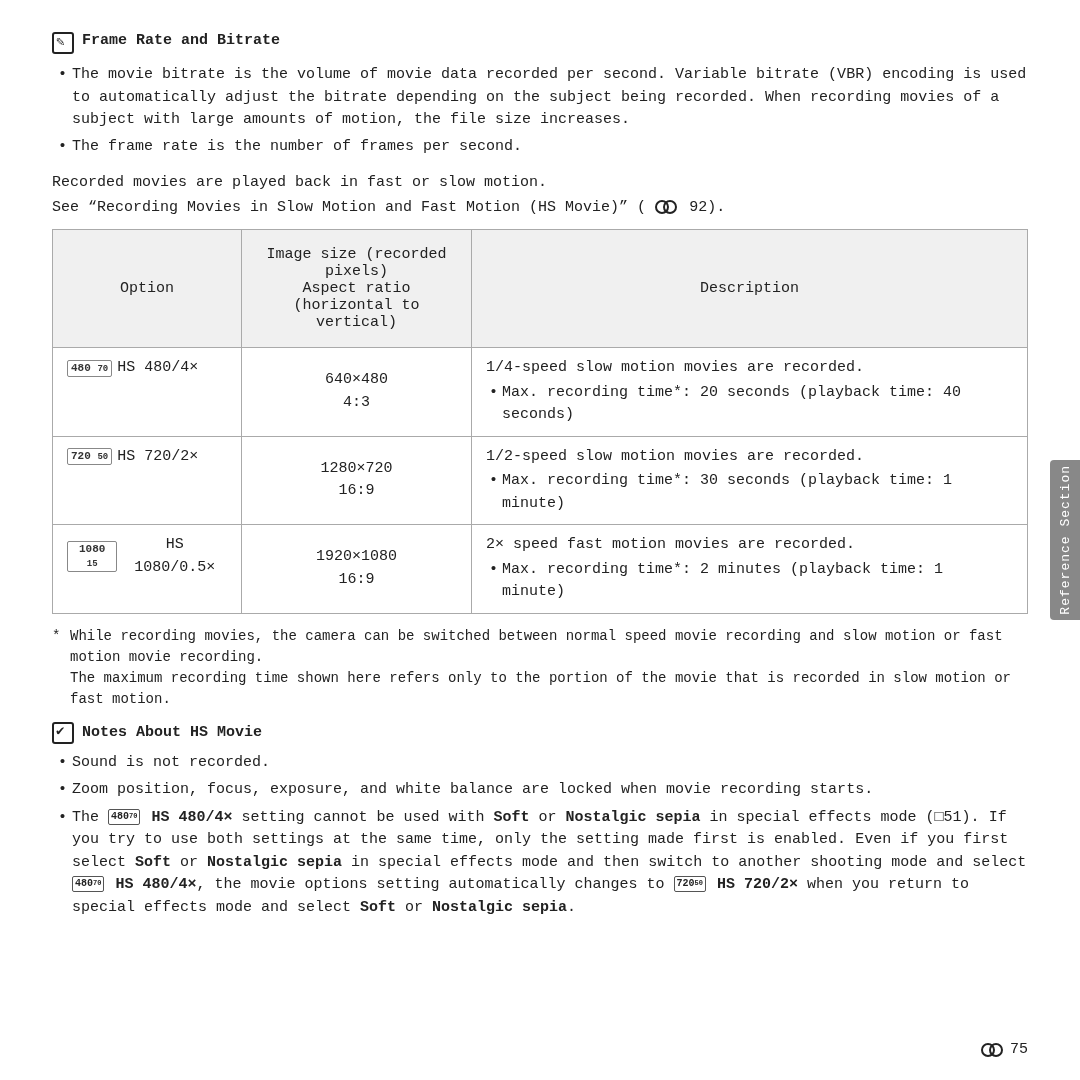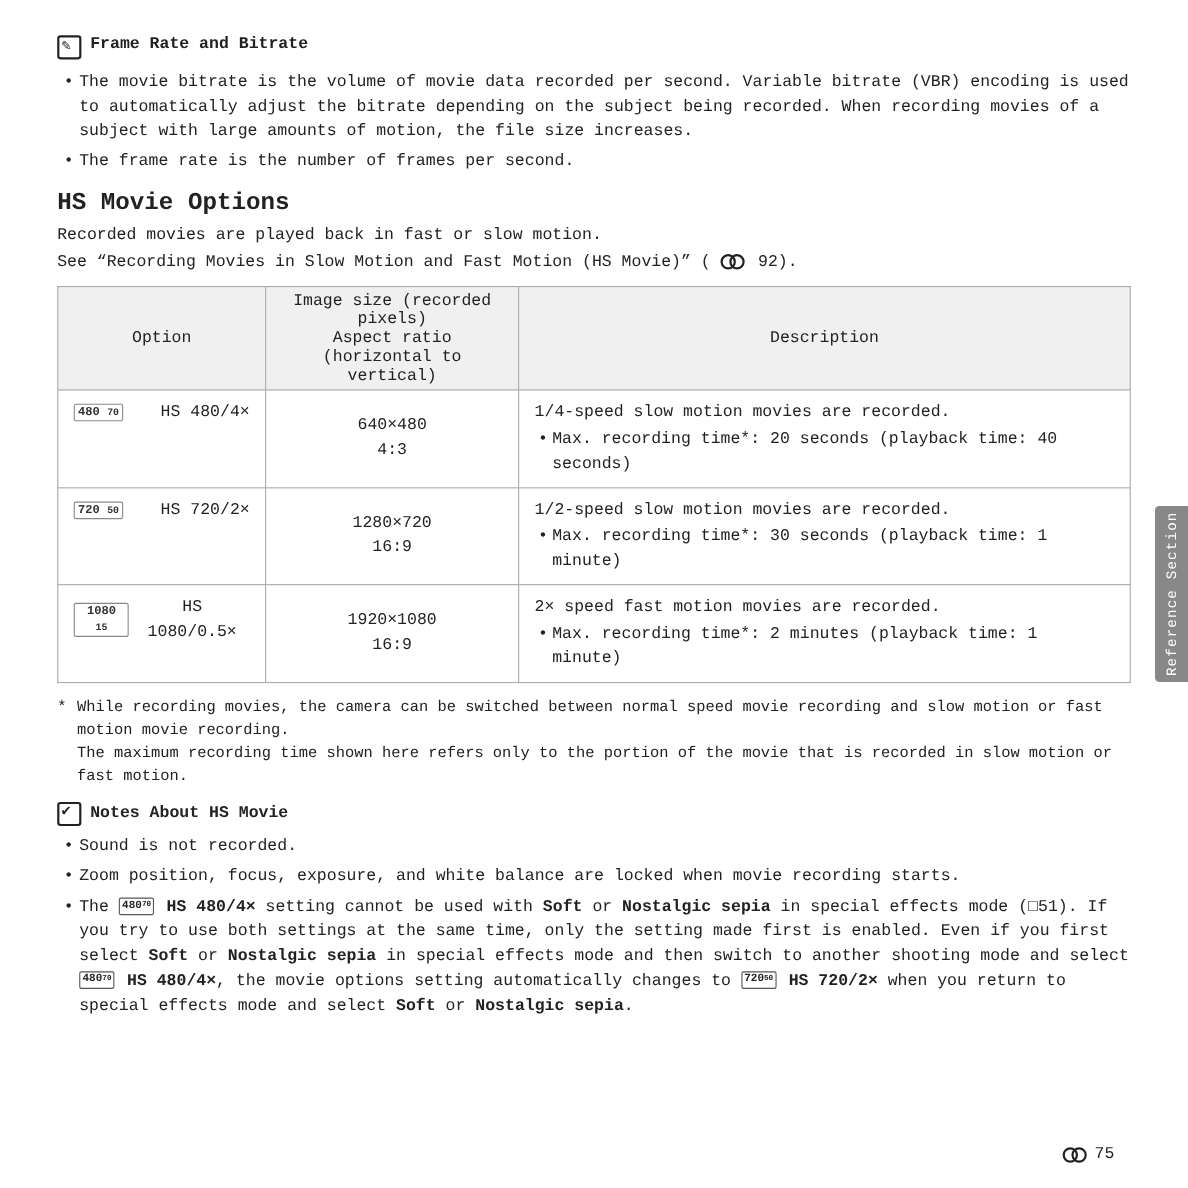--- a/index.html
+++ b/index.html
@@ -114,21 +114,21 @@
       width: 100%;
       border-collapse: collapse;
       margin-top: 10px;
       margin-bottom: 12px;
       font-size: 15px;
     }
 
     .options-table th {
       background: #f0f0f0;
       border: 1px solid #aaa;
-      padding: 4px 10px;
+      padding: 16px 10px;
       text-align: center;
       font-weight: normal;
       vertical-align: middle;
       font-size: 15px;
     }
 
     .options-table td {
       border: 1px solid #aaa;
       padding: 9px 14px;
       vertical-align: top;
@@ -148,21 +148,21 @@
     }
 
     .col-desc {
       width: auto;
     }
 
     
     .hs-label {
       display: flex;
       align-items: center;
-      justify-content: space-between;
+      justify-content: flex-start;
       gap: 5px;
     }
 
     .hs-badge {
       display: inline-block;
       border: 1.5px solid #888;
       padding: 0 3px;
       font-size: 11px;
       font-weight: bold;
       line-height: 1.3;
@@ -258,21 +258,21 @@
       text-orientation: mixed;
       transform: rotate(180deg);
       letter-spacing: 1px;
       white-space: nowrap;
     }
 
     
     .page-number {
       position: absolute;
       bottom: 22px;
-      right: 67px;
+      right: 52px;
       font-size: 15px;
       display: flex;
       align-items: center;
       gap: 4px;
     }
 
     .bold { font-weight: bold; }
 
     
     .inline-badge {
@@ -322,21 +322,20 @@
 
   <div class="section-note">
     <span class="note-icon"></span>
     <span class="note-title">Frame Rate and Bitrate</span>
   </div>
   <ul class="bullet-list">
     <li>The movie bitrate is the volume of movie data recorded per second. Variable bitrate (VBR) encoding is used to automatically adjust the bitrate depending on the subject being recorded. When recording movies of a subject with large amounts of motion, the file size increases.</li>
     <li>The frame rate is the number of frames per second.</li>
   </ul>
 
-  <h2 class="section-heading">HS Movie Options</h2>
   <p class="section-sub">Recorded movies are played back in fast or slow motion.</p>
   <p class="section-sub">
     <span>See “Recording Movies in Slow Motion and Fast Motion (HS Movie)” (</span>
     <span class="circles-icon"><span class="c1"></span><span class="c2"></span></span>
     <span>92).</span>
   </p>
 
   <table class="options-table">
     <thead>
       <tr>

